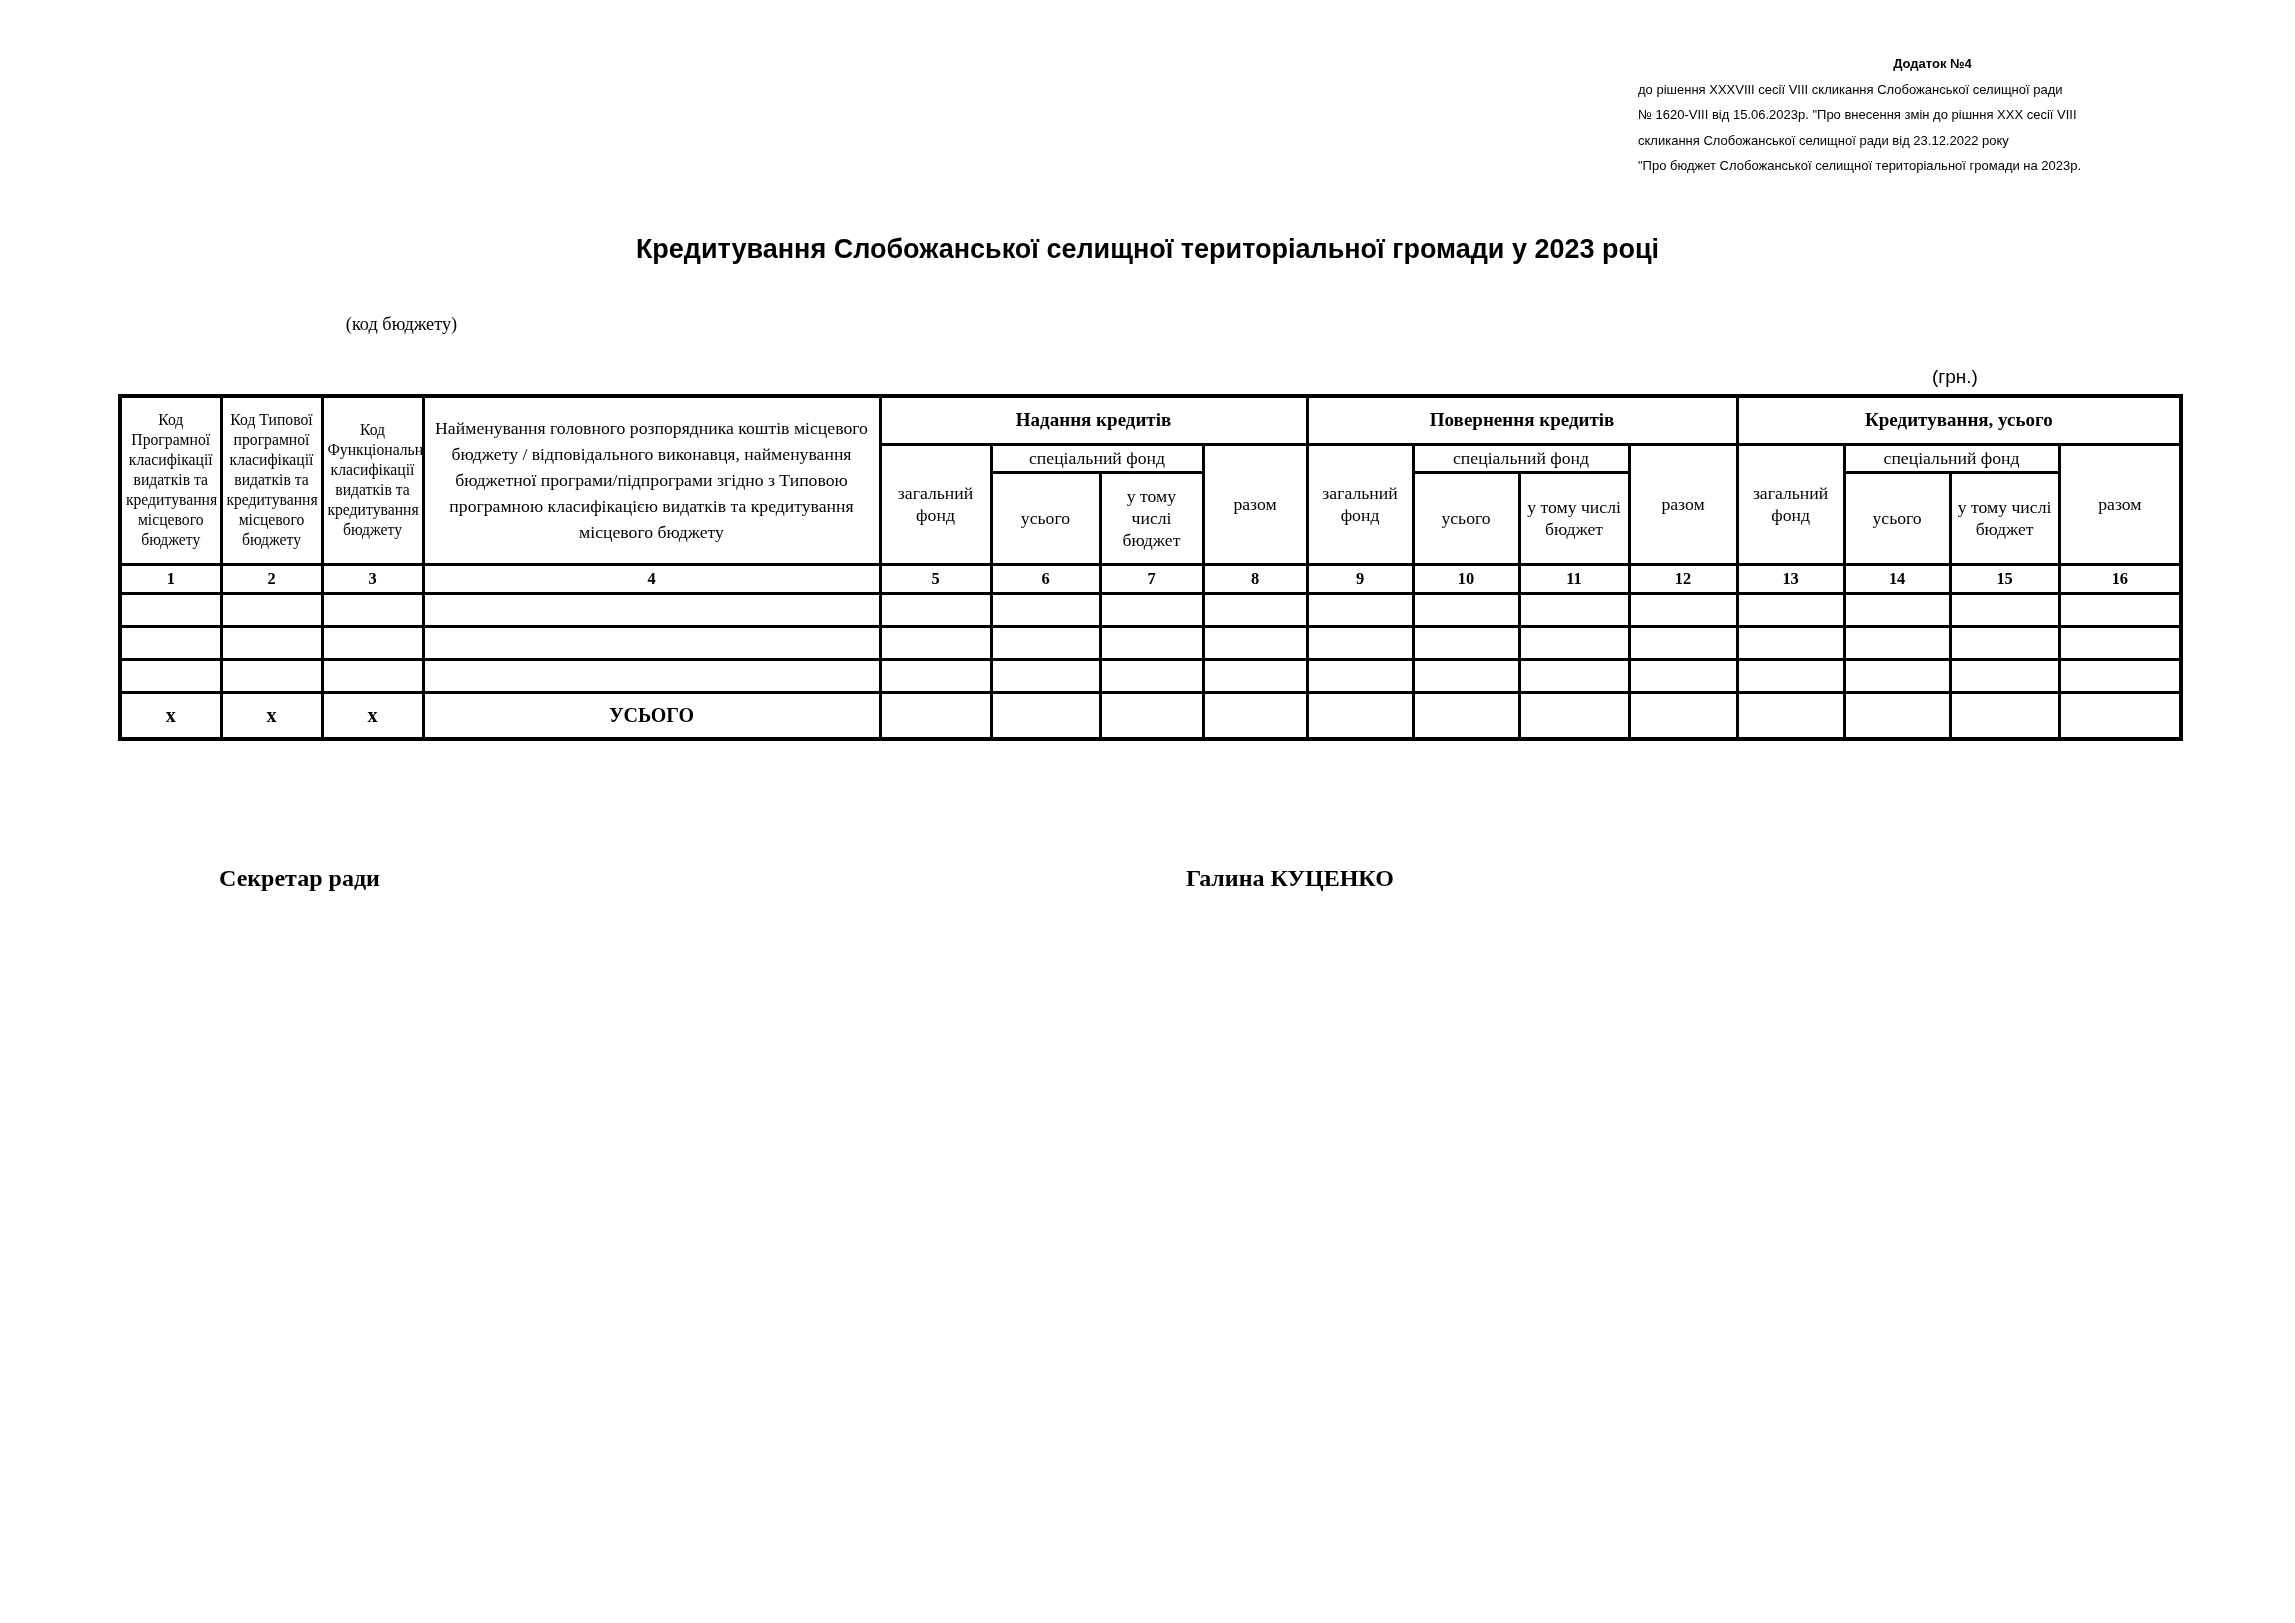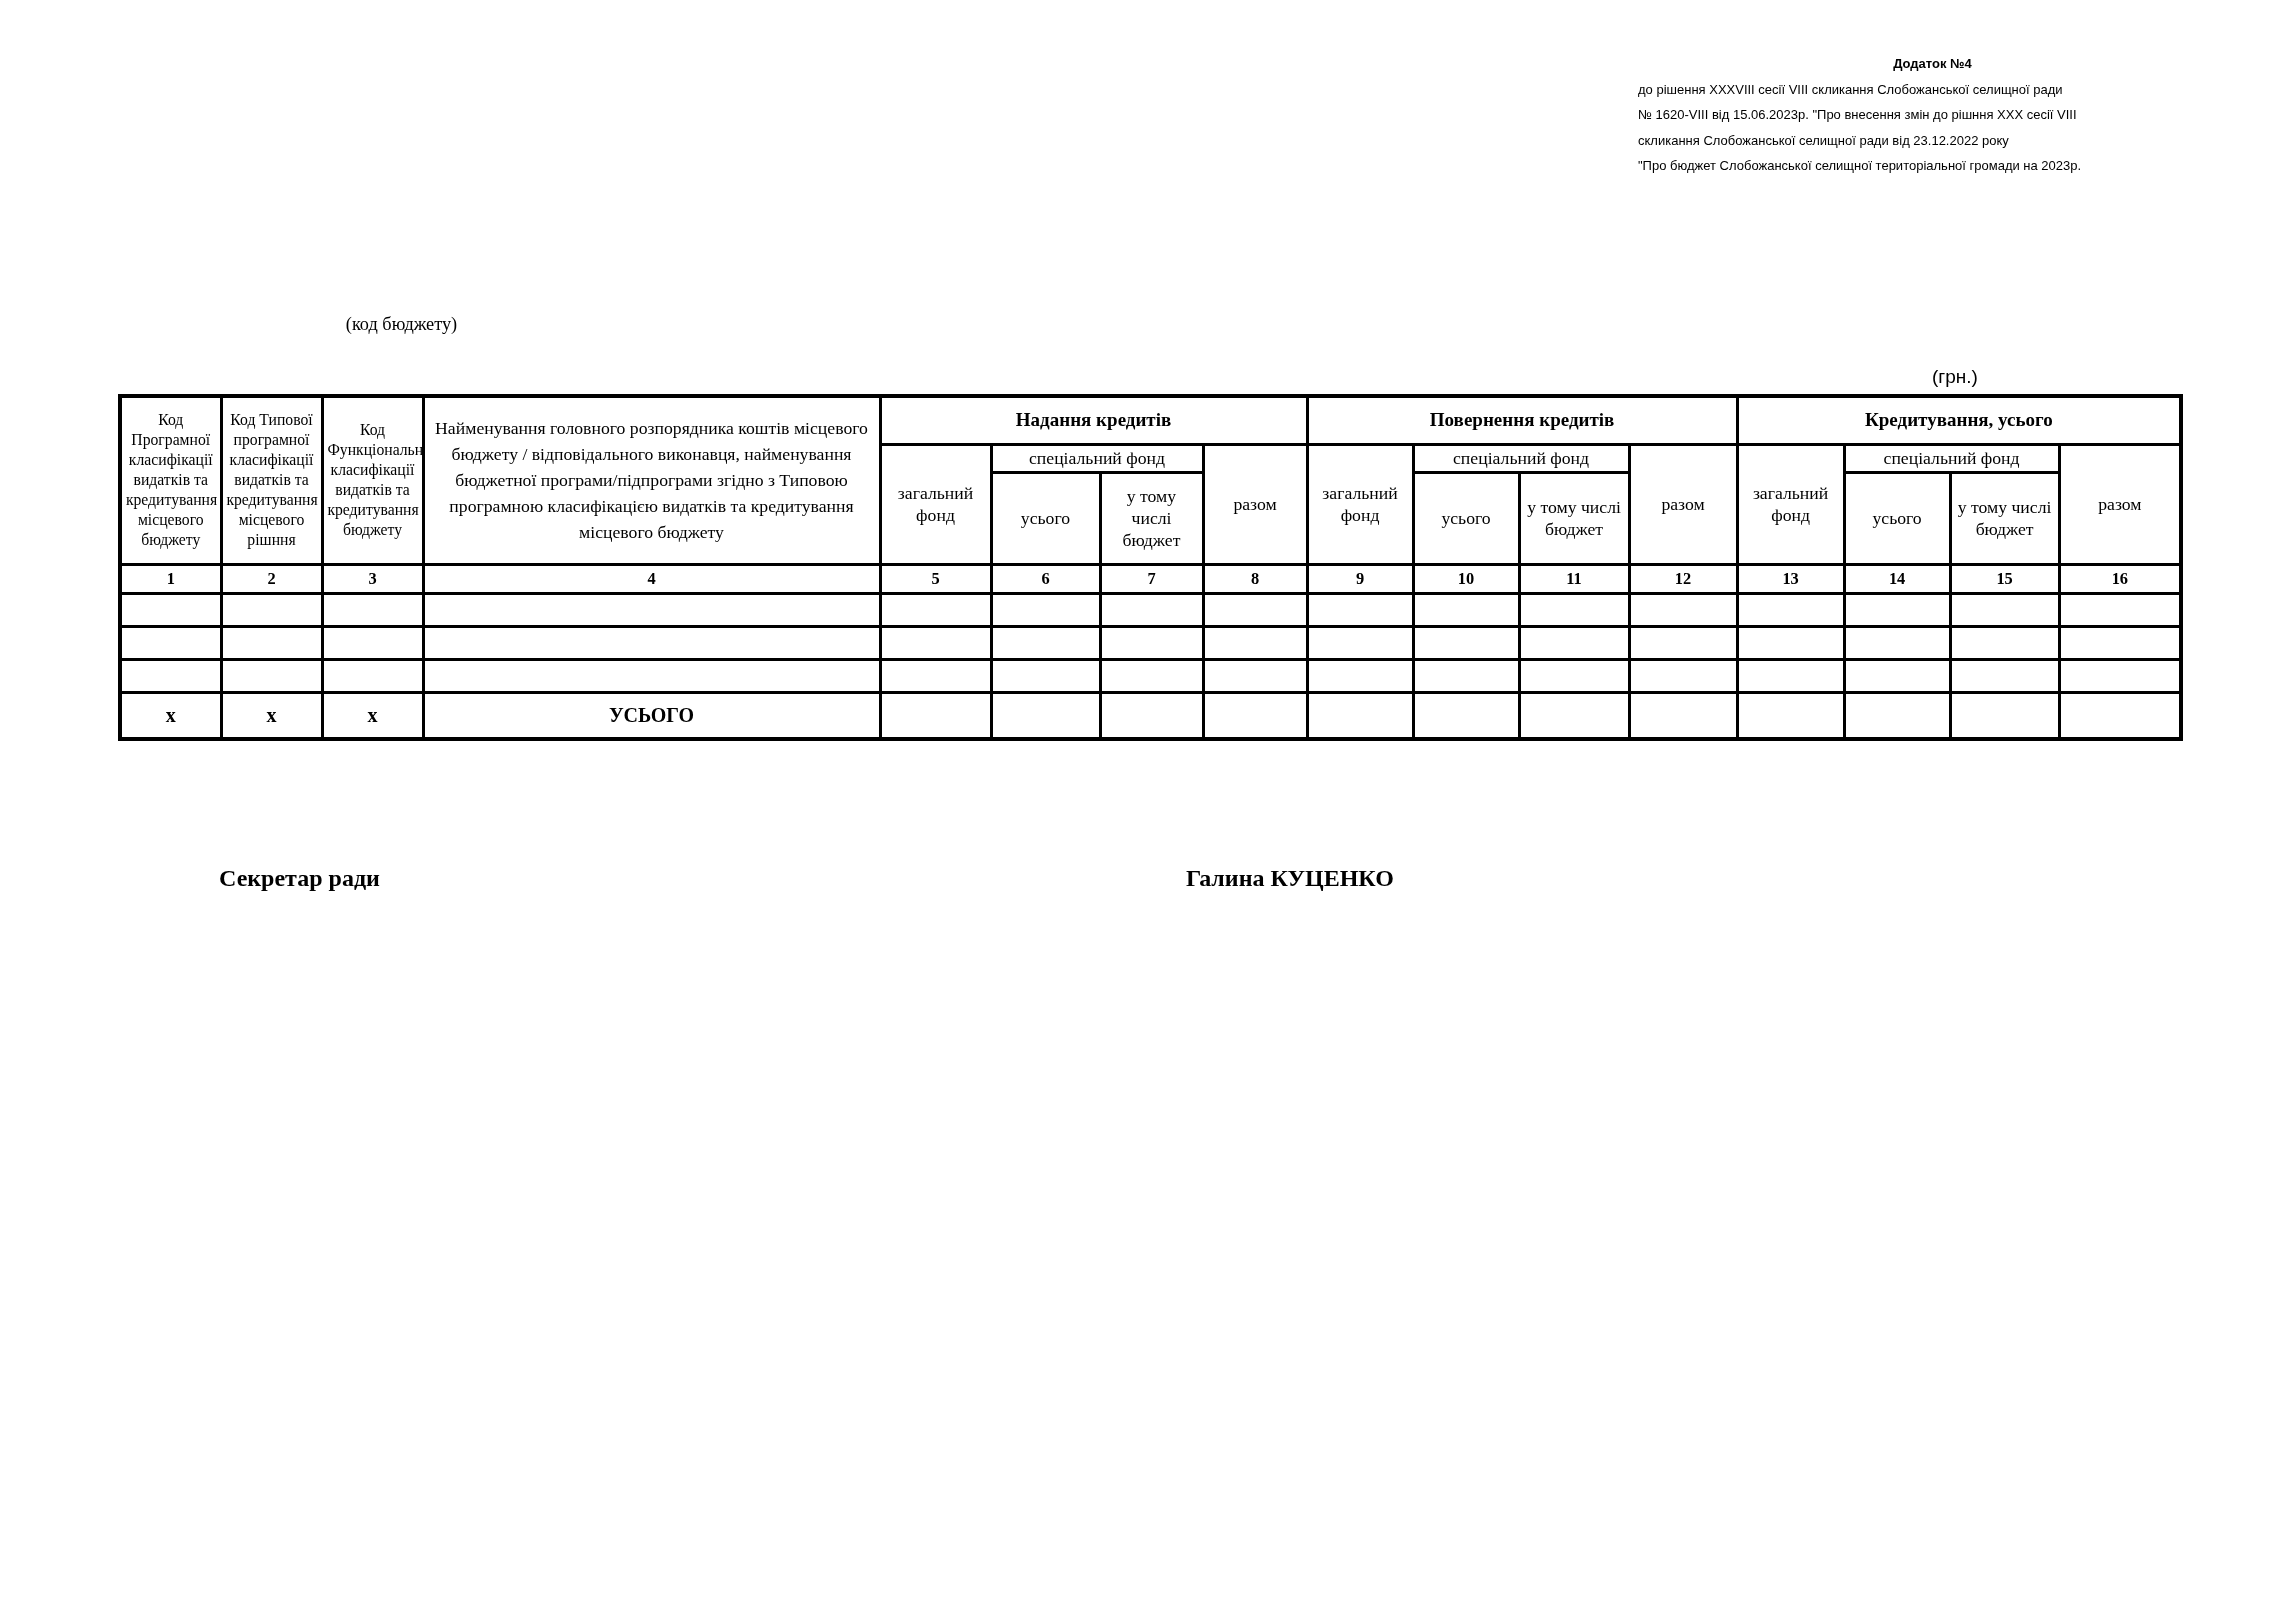--- a/index.html
+++ b/index.html
@@ -74,20 +74,21 @@
 <div class="page">
 
   <div class="note">
     <div class="n1">Додаток №4</div>
     <div>до рішення XXXVIII  сесії VIII скликання  Слобожанської селищної ради</div>
     <div>№ 1620-VIII від 15.06.2023р. "Про  внесення  змін до рішння XXX сесії  VIII</div>
     <div>скликання Слобожанської селищної ради від 23.12.2022 року</div>
     <div>"Про бюджет Слобожанської селищної територіальної громади на 2023р.</div>
   </div>
 
+  <div class="title">Кредитування Слобожанської селищної територіальної громади у 2023 році</div>
 
   <div class="budget">
     <div class="budget-caption">(код бюджету)</div>
   </div>
 
   <div class="grn">(грн.)</div>
 
   <div class="tblwrap">
     <table class="credit">
       <colgroup>
@@ -104,21 +105,21 @@
           <col style="width:110px">
           <col style="width:108px">
         <col style="width:107px">
           <col style="width:106px">
           <col style="width:109px">
           <col style="width:122px">
       </colgroup>
       <tbody>
           <tr class="r1">
         <td rowspan="3" class="small-h">Код Програмної класифікації видатків та кредитування місцевого бюджету</td>
-        <td rowspan="3" class="small-h">Код Типової програмної класифікації видатків та кредитування місцевого рішння</td>
+        <td rowspan="3" class="small-h">Код Типової програмної класифікації видатків та кредитування місцевого бюджету</td>
         <td rowspan="3" class="small-h">Код Функціональної класифікації видатків та кредитування бюджету</td>
         <td rowspan="3" class="col4-h">Найменування головного розпорядника коштів місцевого бюджету / відповідального виконавця, найменування бюджетної програми/підпрограми згідно з Типовою програмною класифікацією видатків та кредитування місцевого бюджету</td>
         <td colspan="4" class="section-h">Надання кредитів</td>
         <td colspan="4" class="section-h">Повернення кредитів</td>
         <td colspan="4" class="section-h">Кредитування, усього</td>
       </tr>
       <tr class="r2">
         <td rowspan="2">загальний фонд</td>
         <td colspan="2">спеціальний фонд</td>
         <td rowspan="2">разом</td>

